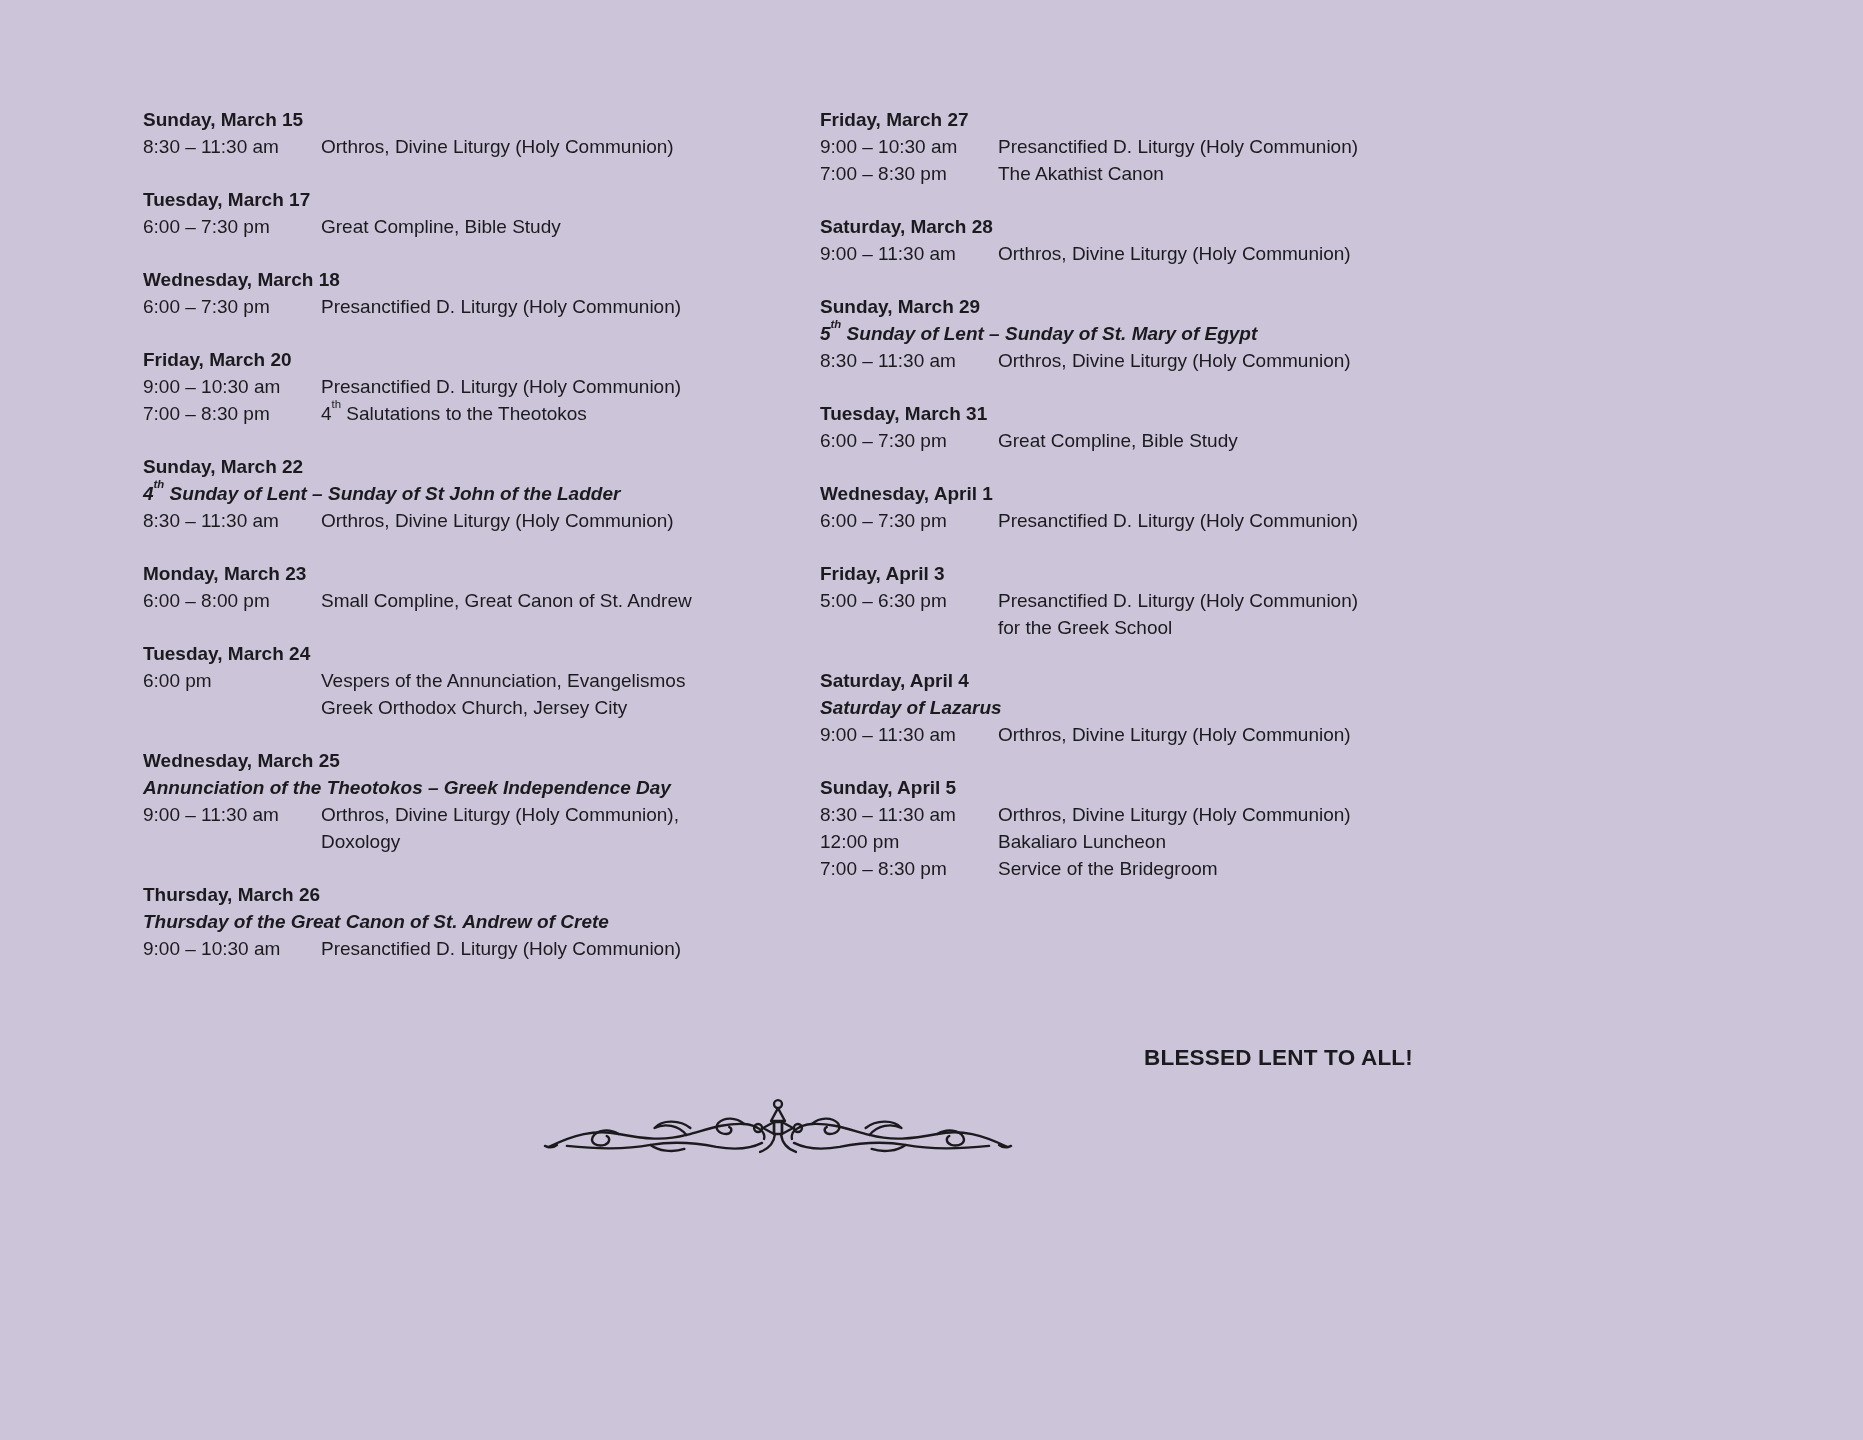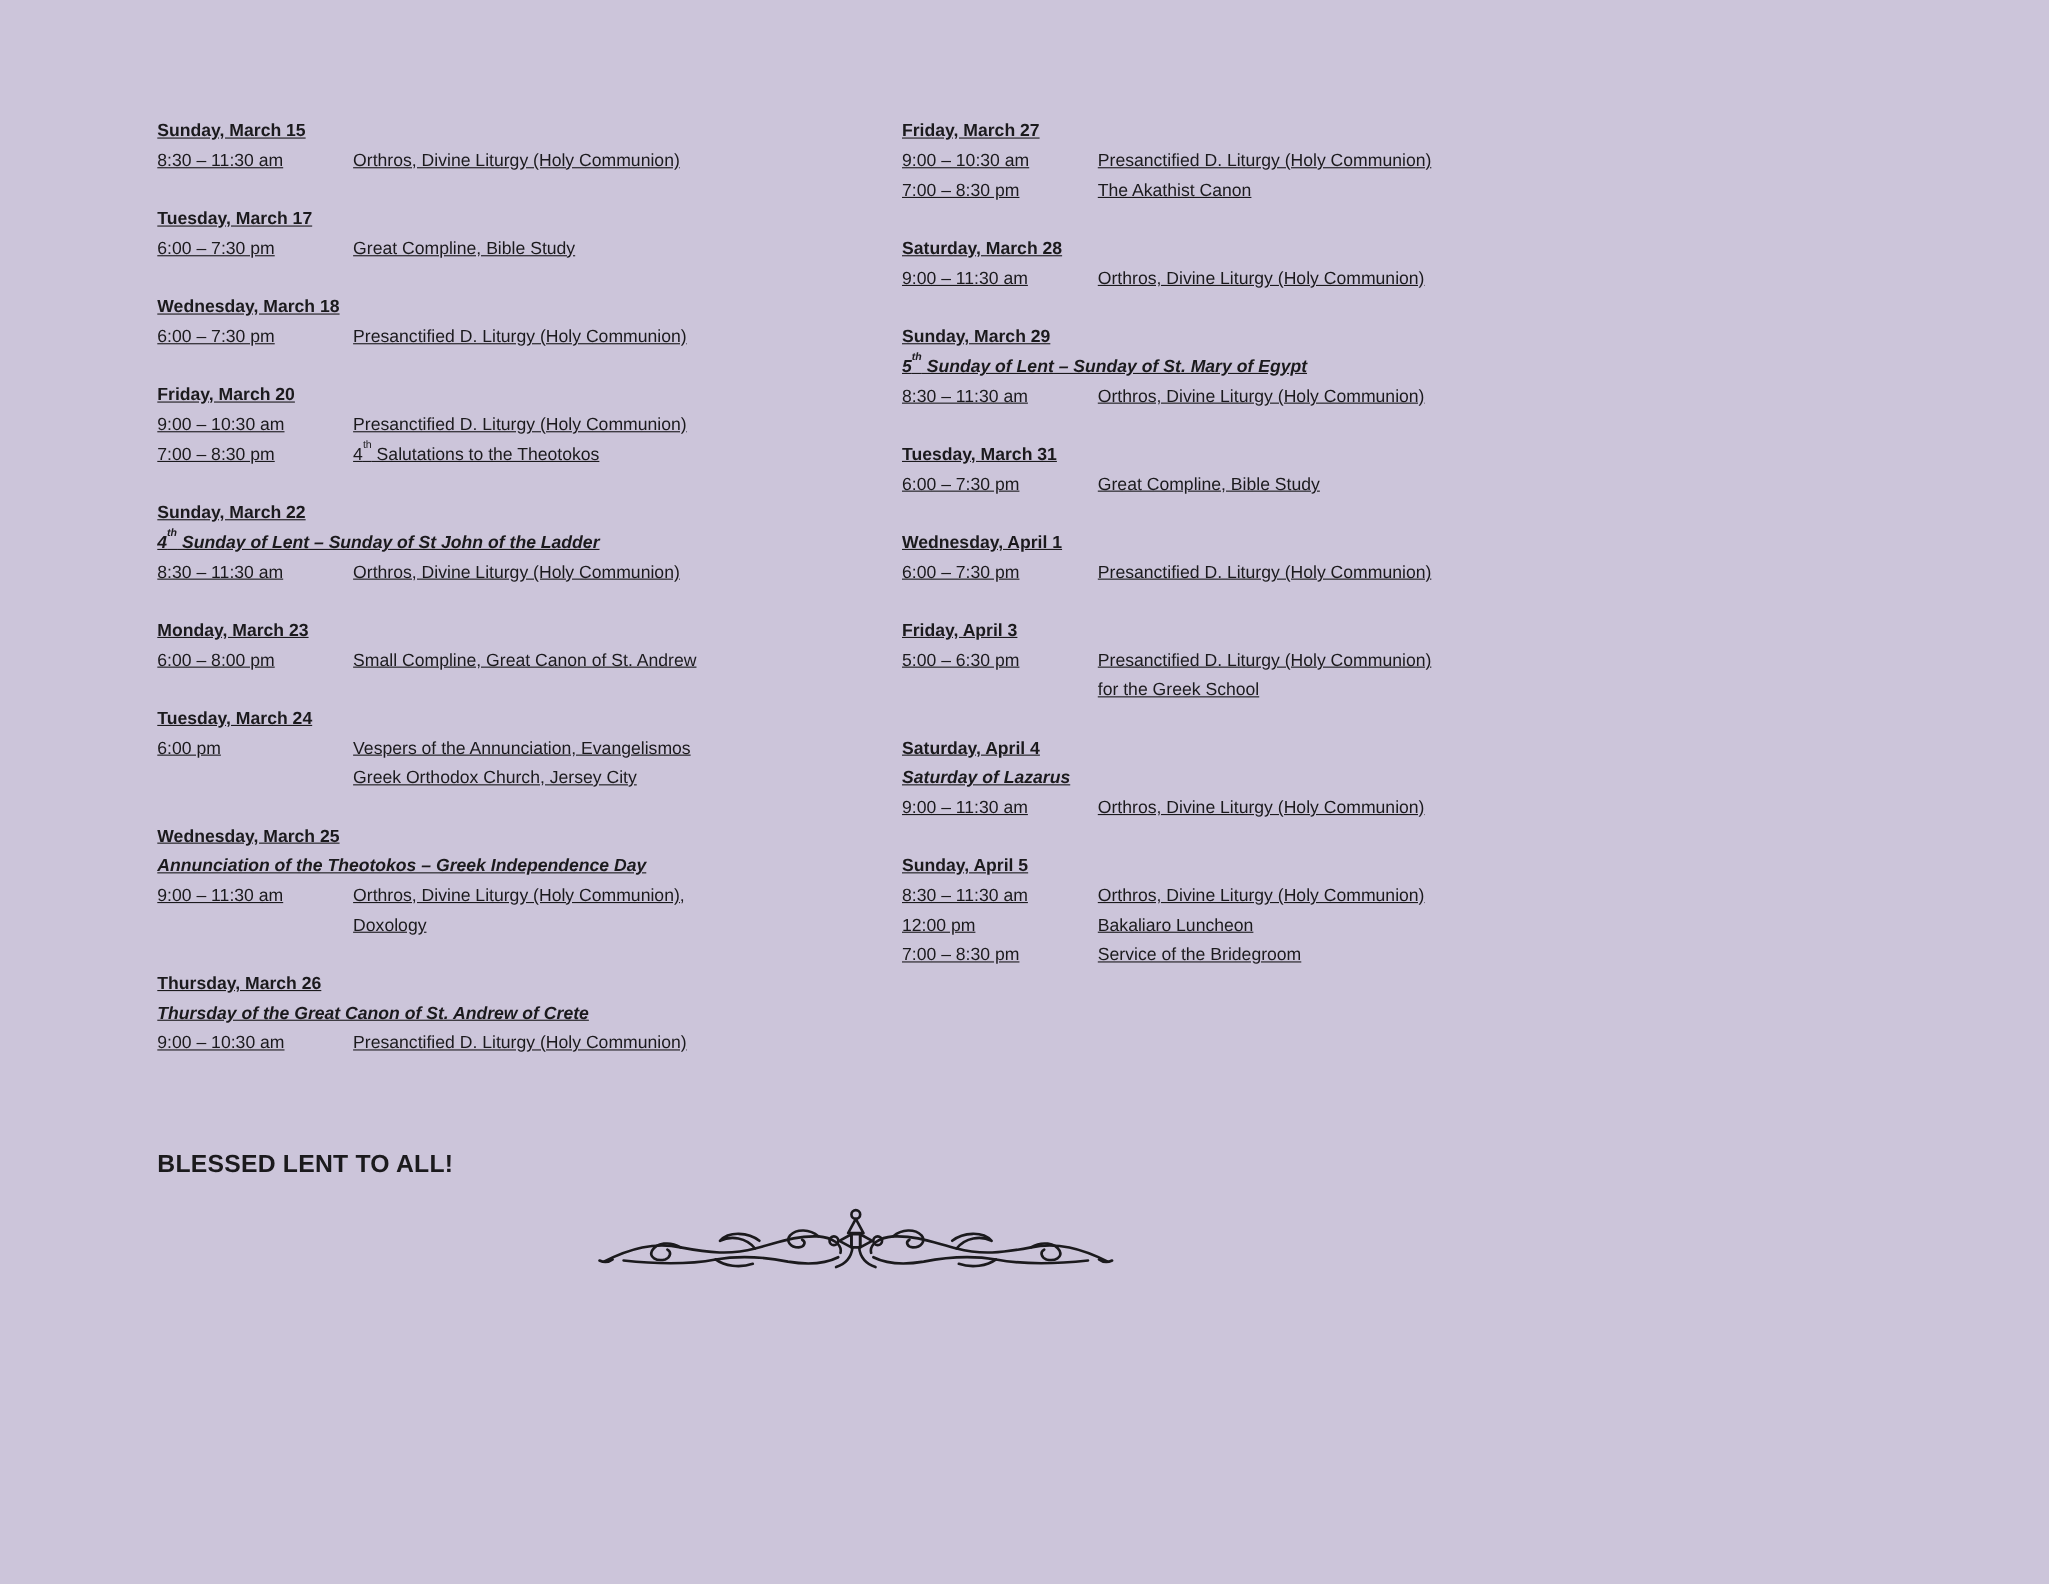--- a/index.html
+++ b/index.html
@@ -12,37 +12,37 @@
     color: #1b1a1d;
     font-family: "Liberation Sans", sans-serif;
   }
   .content {
     position: absolute;
     left: 143px;
     top: 106px;
     width: 1270px;
   }
   .columns { display: flex; }
-  .col { font-size: 16px; line-height: 27px; text-decoration: underline; }
+  .col { font-size: 19px; line-height: 27px; }
   .col-left  { width: 677px; flex: 0 0 677px; }
   .col-right { width: 593px; flex: 0 0 593px; }
   .entry { margin-bottom: 26px; }
   .date  { font-weight: bold; white-space: nowrap; }
   .feast { font-weight: bold; font-style: italic; white-space: nowrap; }
   .service { display: flex; align-items: flex-start; }
   .time { width: 178px; flex: 0 0 178px; white-space: nowrap; }
   .desc { }
   .desc-line { white-space: nowrap; }
   sup { font-size: 0.60em; line-height: 0; position: relative; top: -0.45em; }
   .footer {
     position: absolute;
     left: 143px;
     top: 1045px;
     width: 1270px;
-    text-align: left;
+    text-align: right;
   }
   .blessing {
     font-weight: bold;
     font-size: 22.5px;
     letter-spacing: 0.2px;
   }
   .ornament {
     margin-top: 26px;
     display: inline-block;
     width: 100%;

